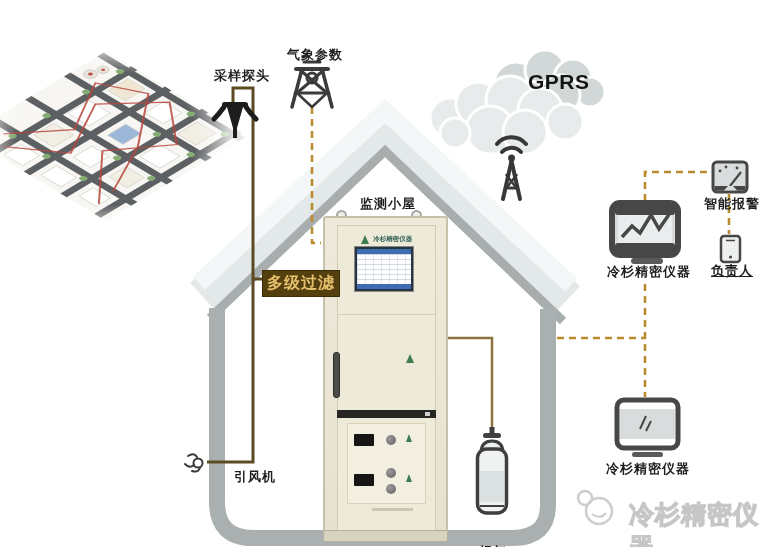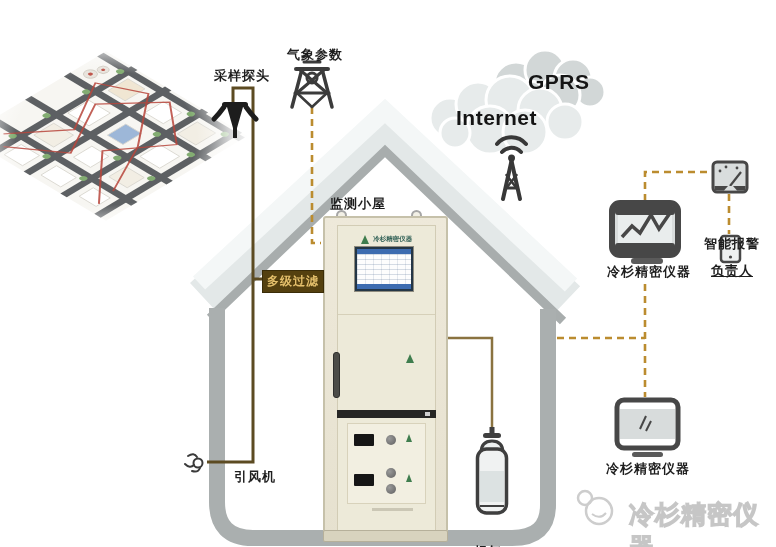--- a/index.html
+++ b/index.html
@@ -5,26 +5,26 @@
   html,body{margin:0;padding:0;background:#fff;}
   #canvas{
     position:relative;width:776px;height:547px;background:#ffffff;overflow:hidden;
     font-family:"Liberation Sans","DejaVu Sans",sans-serif;
   }
   #scene{position:absolute;left:0;top:0;}
   .lbl{
     position:absolute;font-weight:bold;color:#1e1e1e;font-size:13px;
     white-space:nowrap;letter-spacing:1px;z-index:30;
   }
-  .lbl.center{text-align:left;}
+  .lbl.center{text-align:center;}
   .cloud-word{position:absolute;font-weight:bold;color:#141414;font-size:21px;z-index:22;letter-spacing:0.5px;}
   .badge{
     position:absolute;left:262px;top:270px;z-index:30;
     background:#54400f;color:#e5c06c;border:1px solid #3a2c08;
-    font-size:12px;font-weight:bold;padding:2px 4px;letter-spacing:1px;
+    font-size:16px;font-weight:bold;padding:2px 4px;letter-spacing:1px;
   }
   
   .cabinet{position:absolute;left:323px;top:216px;width:125px;height:326px;z-index:20;}
   .cab-body{
     position:absolute;inset:0;background:linear-gradient(#eee9da,#e6e1cf);
     border:2px solid #c6c1aa;border-radius:3px;box-sizing:border-box;
   }
   .ring{position:absolute;width:11px;height:11px;border:2px solid #a6a6a6;border-radius:50%;
         background:#f2f0e6;top:-6px;box-sizing:border-box;}
   .ring.r1{left:13px;} .ring.r2{left:88px;}
@@ -302,22 +302,21 @@
   </div>
 </div>
 
 <div class="lbl" style="left:214px;top:67px;text-align:right;">采样探头</div>
 <div class="lbl" style="left:287px;top:46px;">气象参数</div>
 <div class="lbl center" style="left:330px;top:195px;width:116px;">监测小屋</div>
 <div class="badge">多级过滤</div>
 <div class="lbl" style="left:234px;top:468px;text-align:center;">引风机</div>
 <div class="lbl center" style="left:474px;top:543px;width:38px;">标气</div>
 <div class="lbl" style="left:607px;top:263px;">冷杉精密仪器</div>
-<div class="lbl" style="left:704px;top:195px;margin-top:40px;">智能报警</div>
+<div class="lbl" style="left:704px;top:195px;">智能报警</div>
 <div class="lbl" style="left:711px;top:262px;text-decoration:underline;">负责人</div>
 <div class="lbl" style="left:606px;top:460px;">冷杉精密仪器</div>
 
 <div class="cloud-word" style="left:528px;top:70px;">GPRS</div>
-<div class="cloud-word" style="left:456px;top:106px;">Internet</div>
 
 <div class="watermark">冷杉精密仪器</div>
 
 </div>
 
 </body></html>

